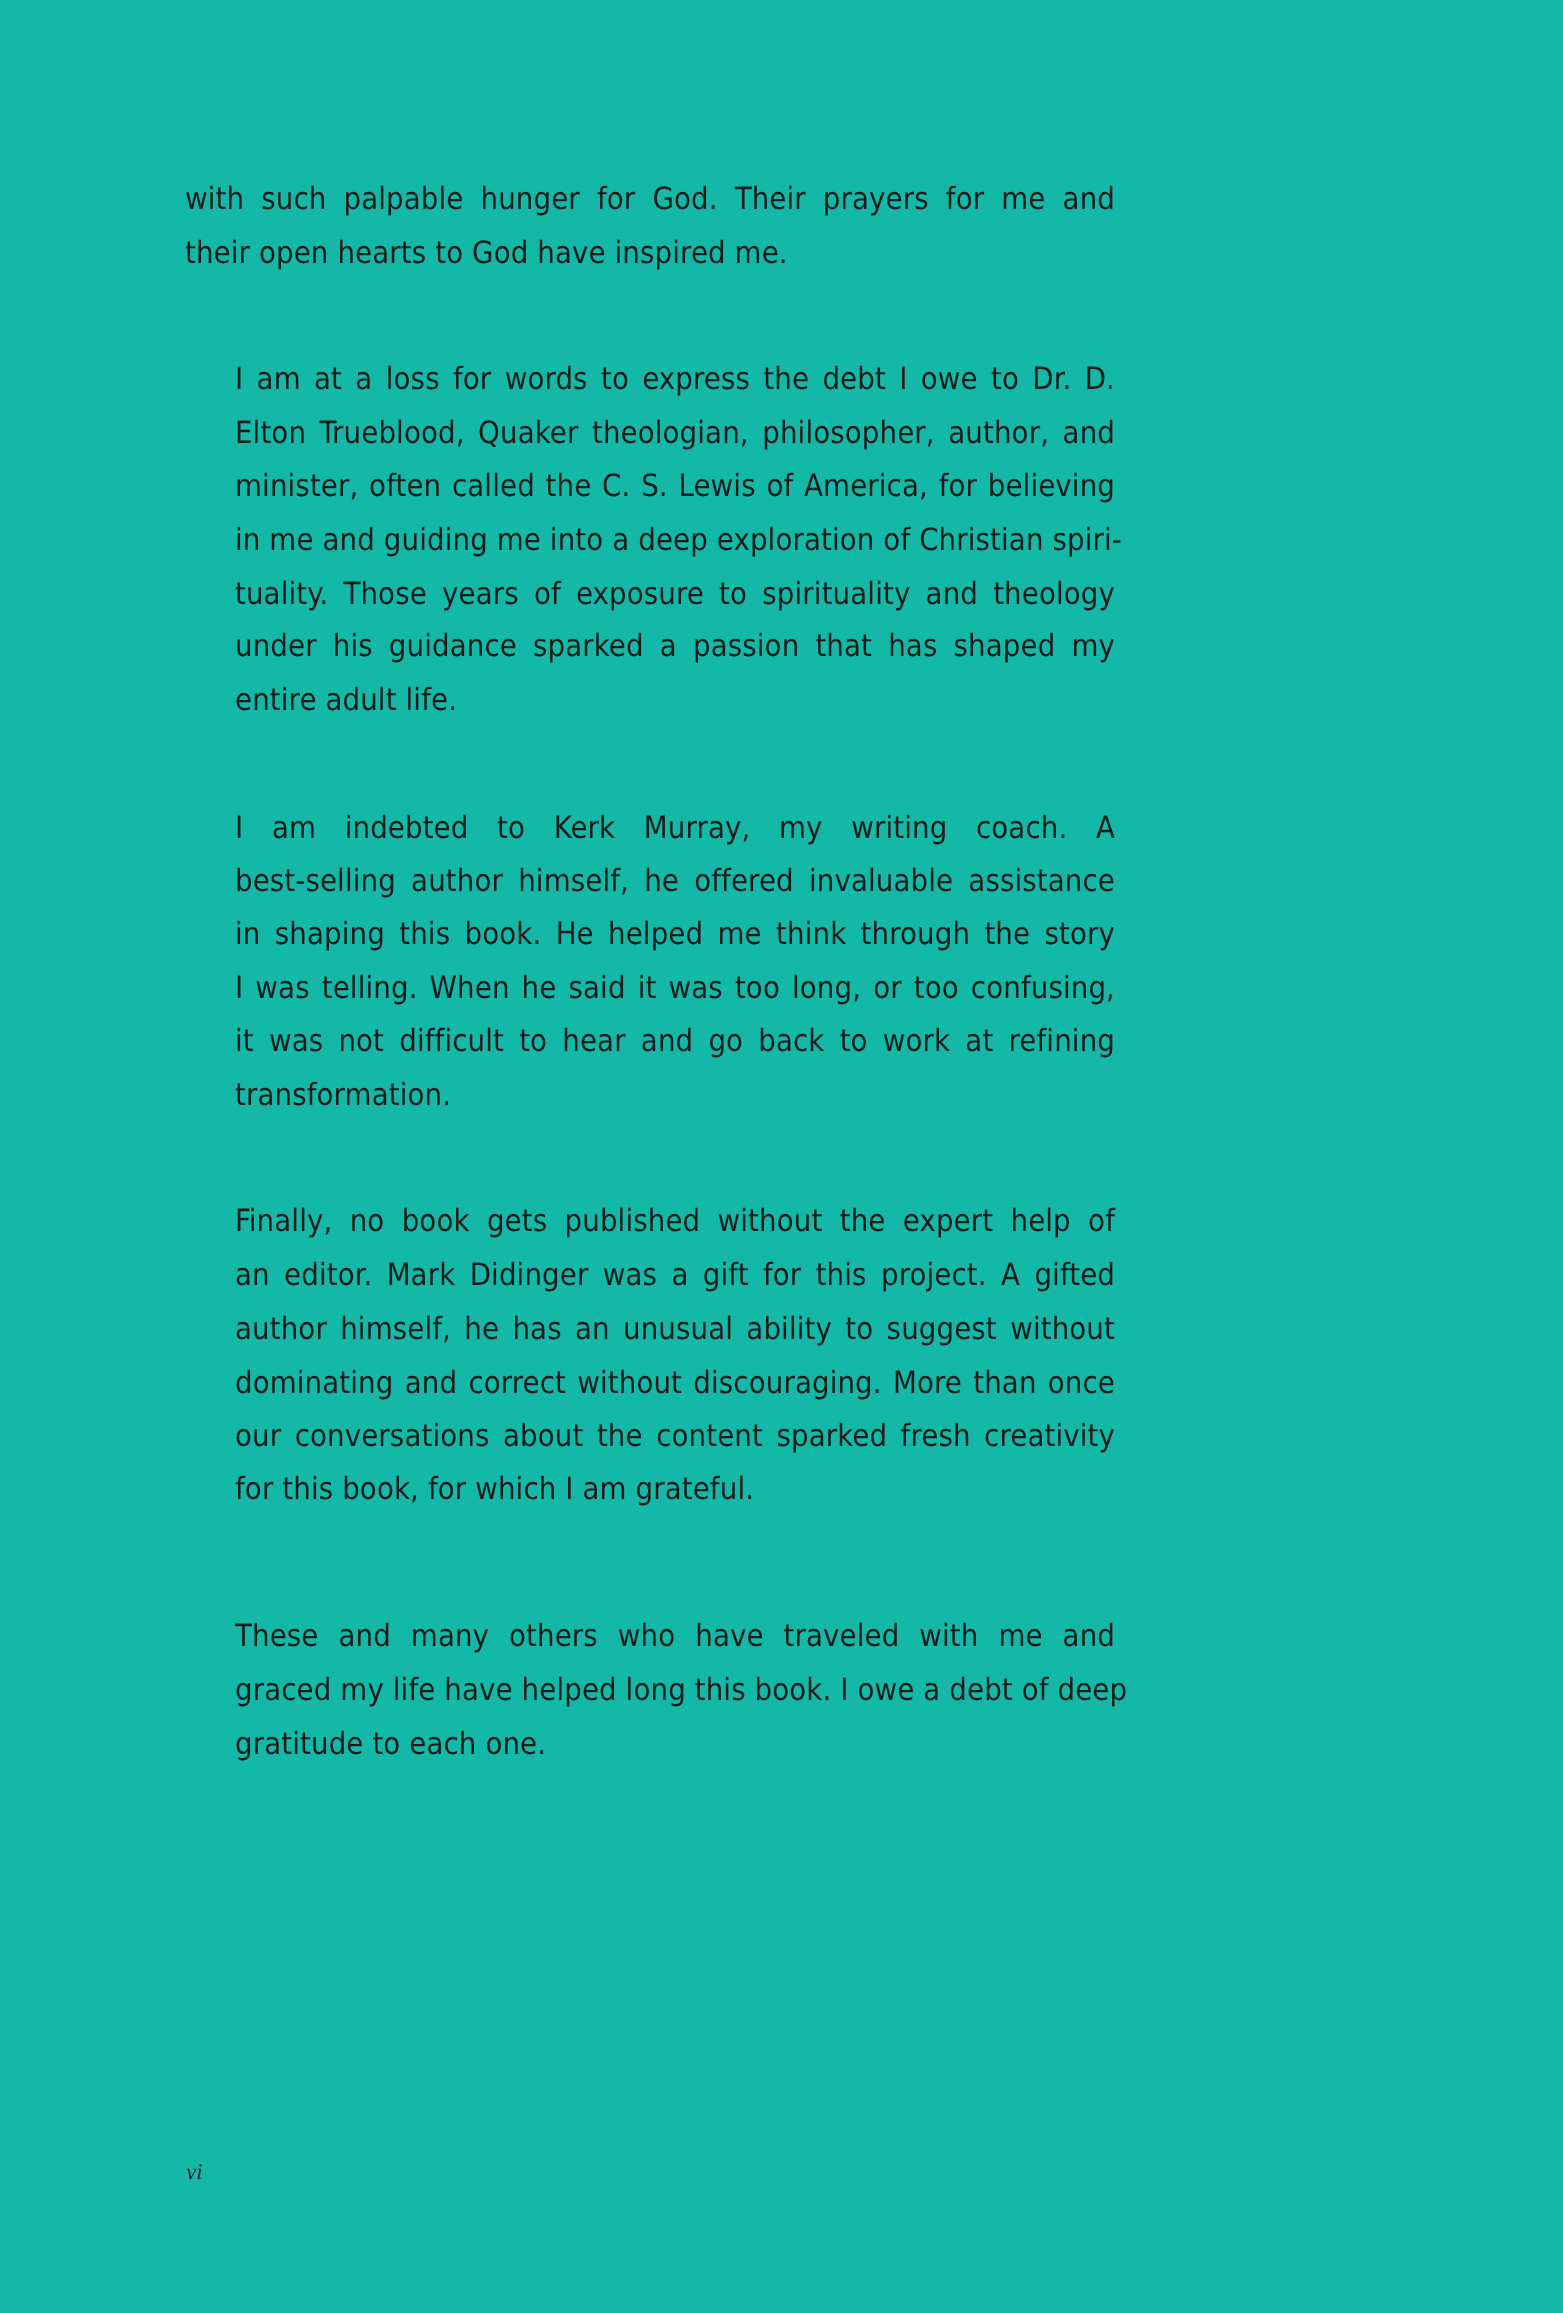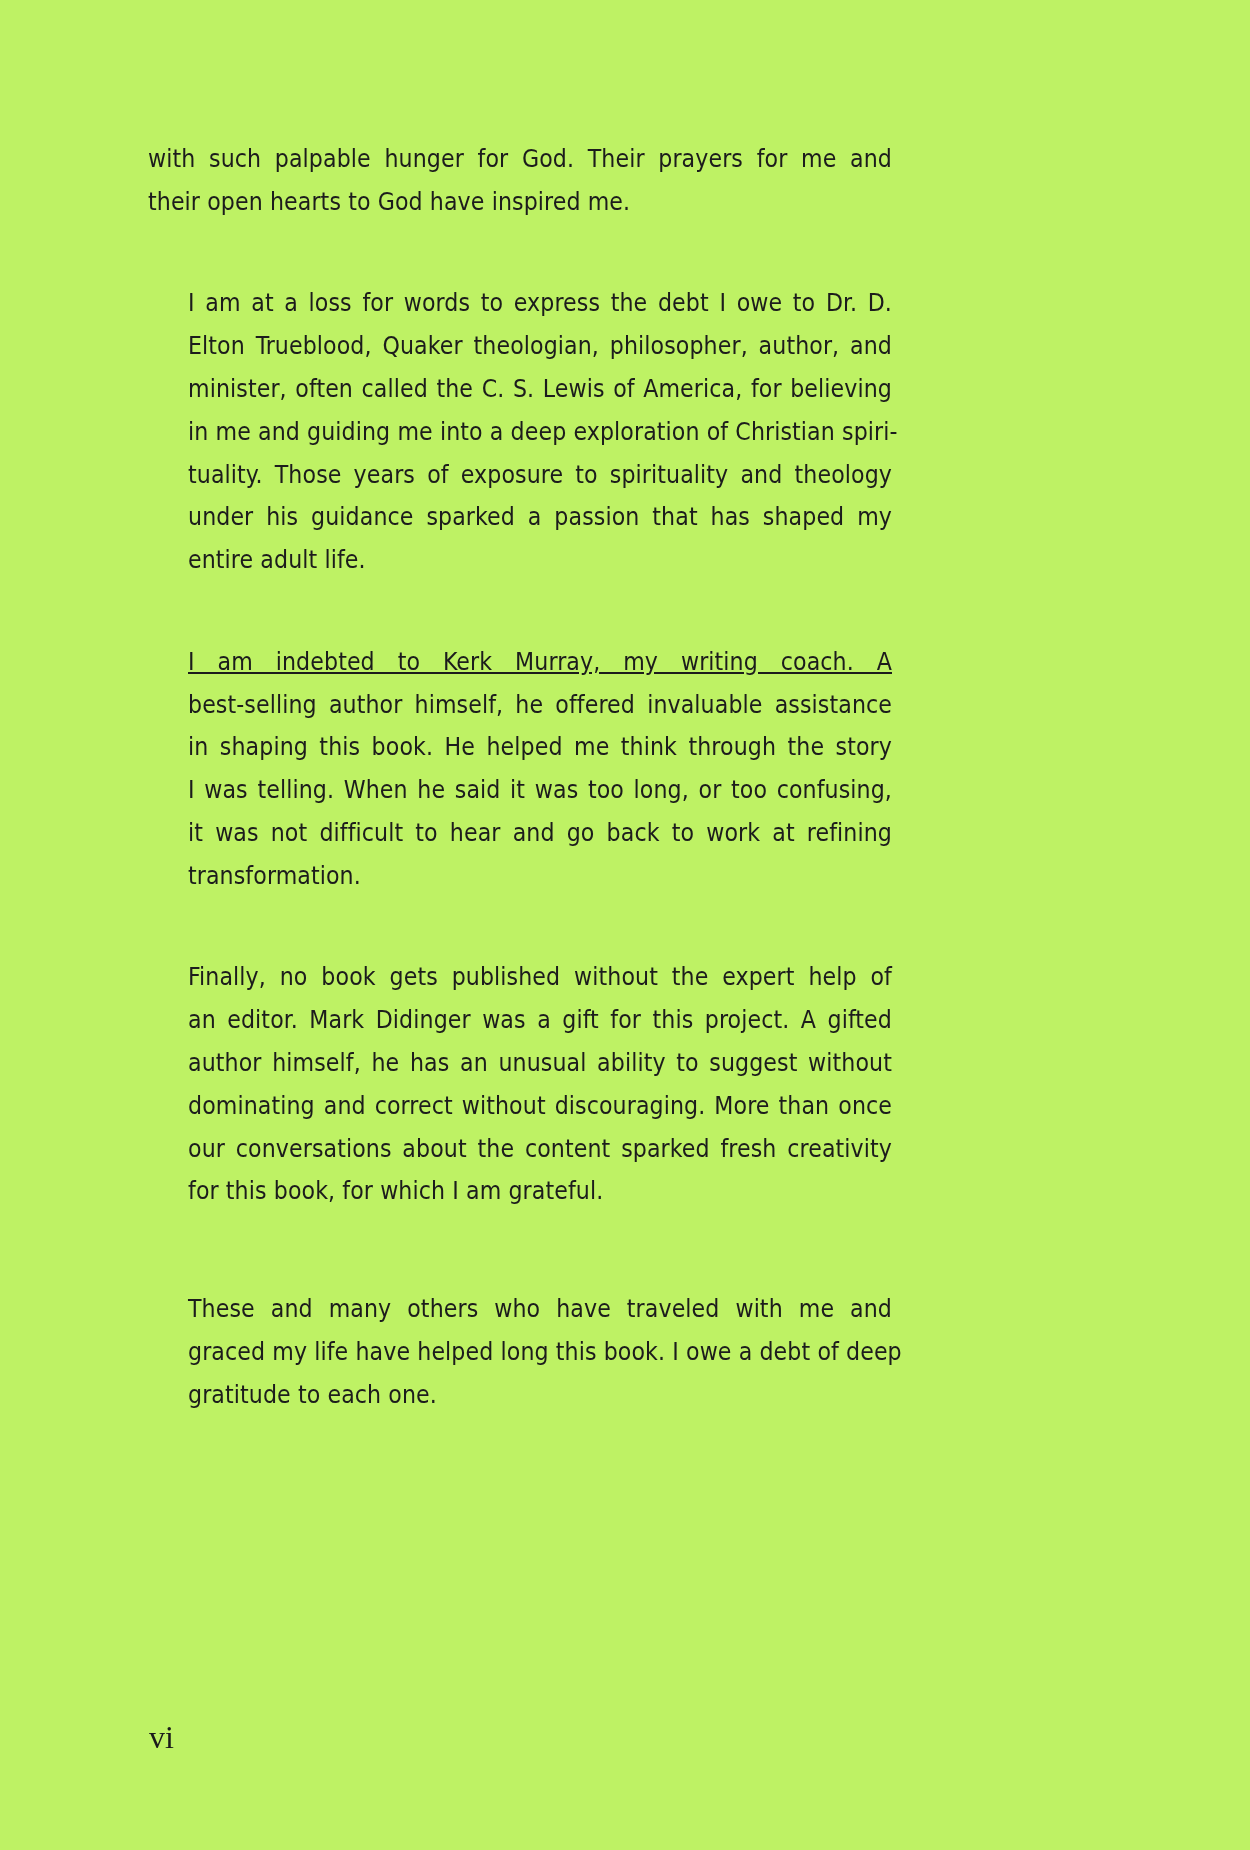--- a/index.html
+++ b/index.html
@@ -14,21 +14,21 @@
     overflow: hidden;
     font-family: "DejaVu Sans", "Liberation Sans", sans-serif;
   }
 
   #page {
     position: absolute;
     left: 0;
     top: 0;
     width: 1250px;
     height: 1850px;
-    background: #bef264;
+    background: #14b8a6;
   }
 
   #text-block {
     position: absolute;
     left: 148px;
     top: 138px;
     width: 744px;
   }
 
   .para {
@@ -70,23 +70,24 @@
   .jline.last {
     text-align-last: left;
     text-align: center;
   }
 
   #page-number {
     position: absolute;
     left: 149px;
     top: 1722px;
     font-family: "Liberation Serif", "DejaVu Serif", serif;
-    font-size: 32px;
+    font-size: 18px;
     line-height: 30px;
     color: #1b1b1b;
+    font-style: italic;
   }
 </style>
 </head>
 <body>
 
 <div id="page">
 
   <div id="text-block">
 
     <p class="para">
@@ -98,21 +99,21 @@
       <span class="jline" style="text-indent:40px;">I am at a loss for words to express the debt I owe to Dr. D.</span>
       <span class="jline">Elton Trueblood, Quaker theologian, philosopher, author, and</span>
       <span class="jline">minister, often called the C. S. Lewis of America, for believing</span>
       <span class="jline">in me and guiding me into a deep exploration of Christian spiri-</span>
       <span class="jline">tuality. Those years of exposure to spirituality and theology</span>
       <span class="jline">under his guidance sparked a passion that has shaped my</span>
       <span class="jline last">entire adult life.</span>
     </p>
 
     <p class="para indent">
-      <span class="jline" style="text-indent:40px;text-decoration:underline;">I am indebted to Kerk Murray, my writing coach. A</span>
+      <span class="jline" style="text-indent:40px;">I am indebted to Kerk Murray, my writing coach. A</span>
       <span class="jline">best-selling author himself, he offered invaluable assistance</span>
       <span class="jline">in shaping this book. He helped me think through the story</span>
       <span class="jline">I was telling. When he said it was too long, or too confusing,</span>
       <span class="jline">it was not difficult to hear and go back to work at refining</span>
       <span class="jline last">transformation.</span>
     </p>
 
     <p class="para indent">
       <span class="jline" style="text-indent:40px;margin-top:16px;">Finally, no book gets published without the expert help of</span>
       <span class="jline">an editor. Mark Didinger was a gift for this project. A gifted</span>

